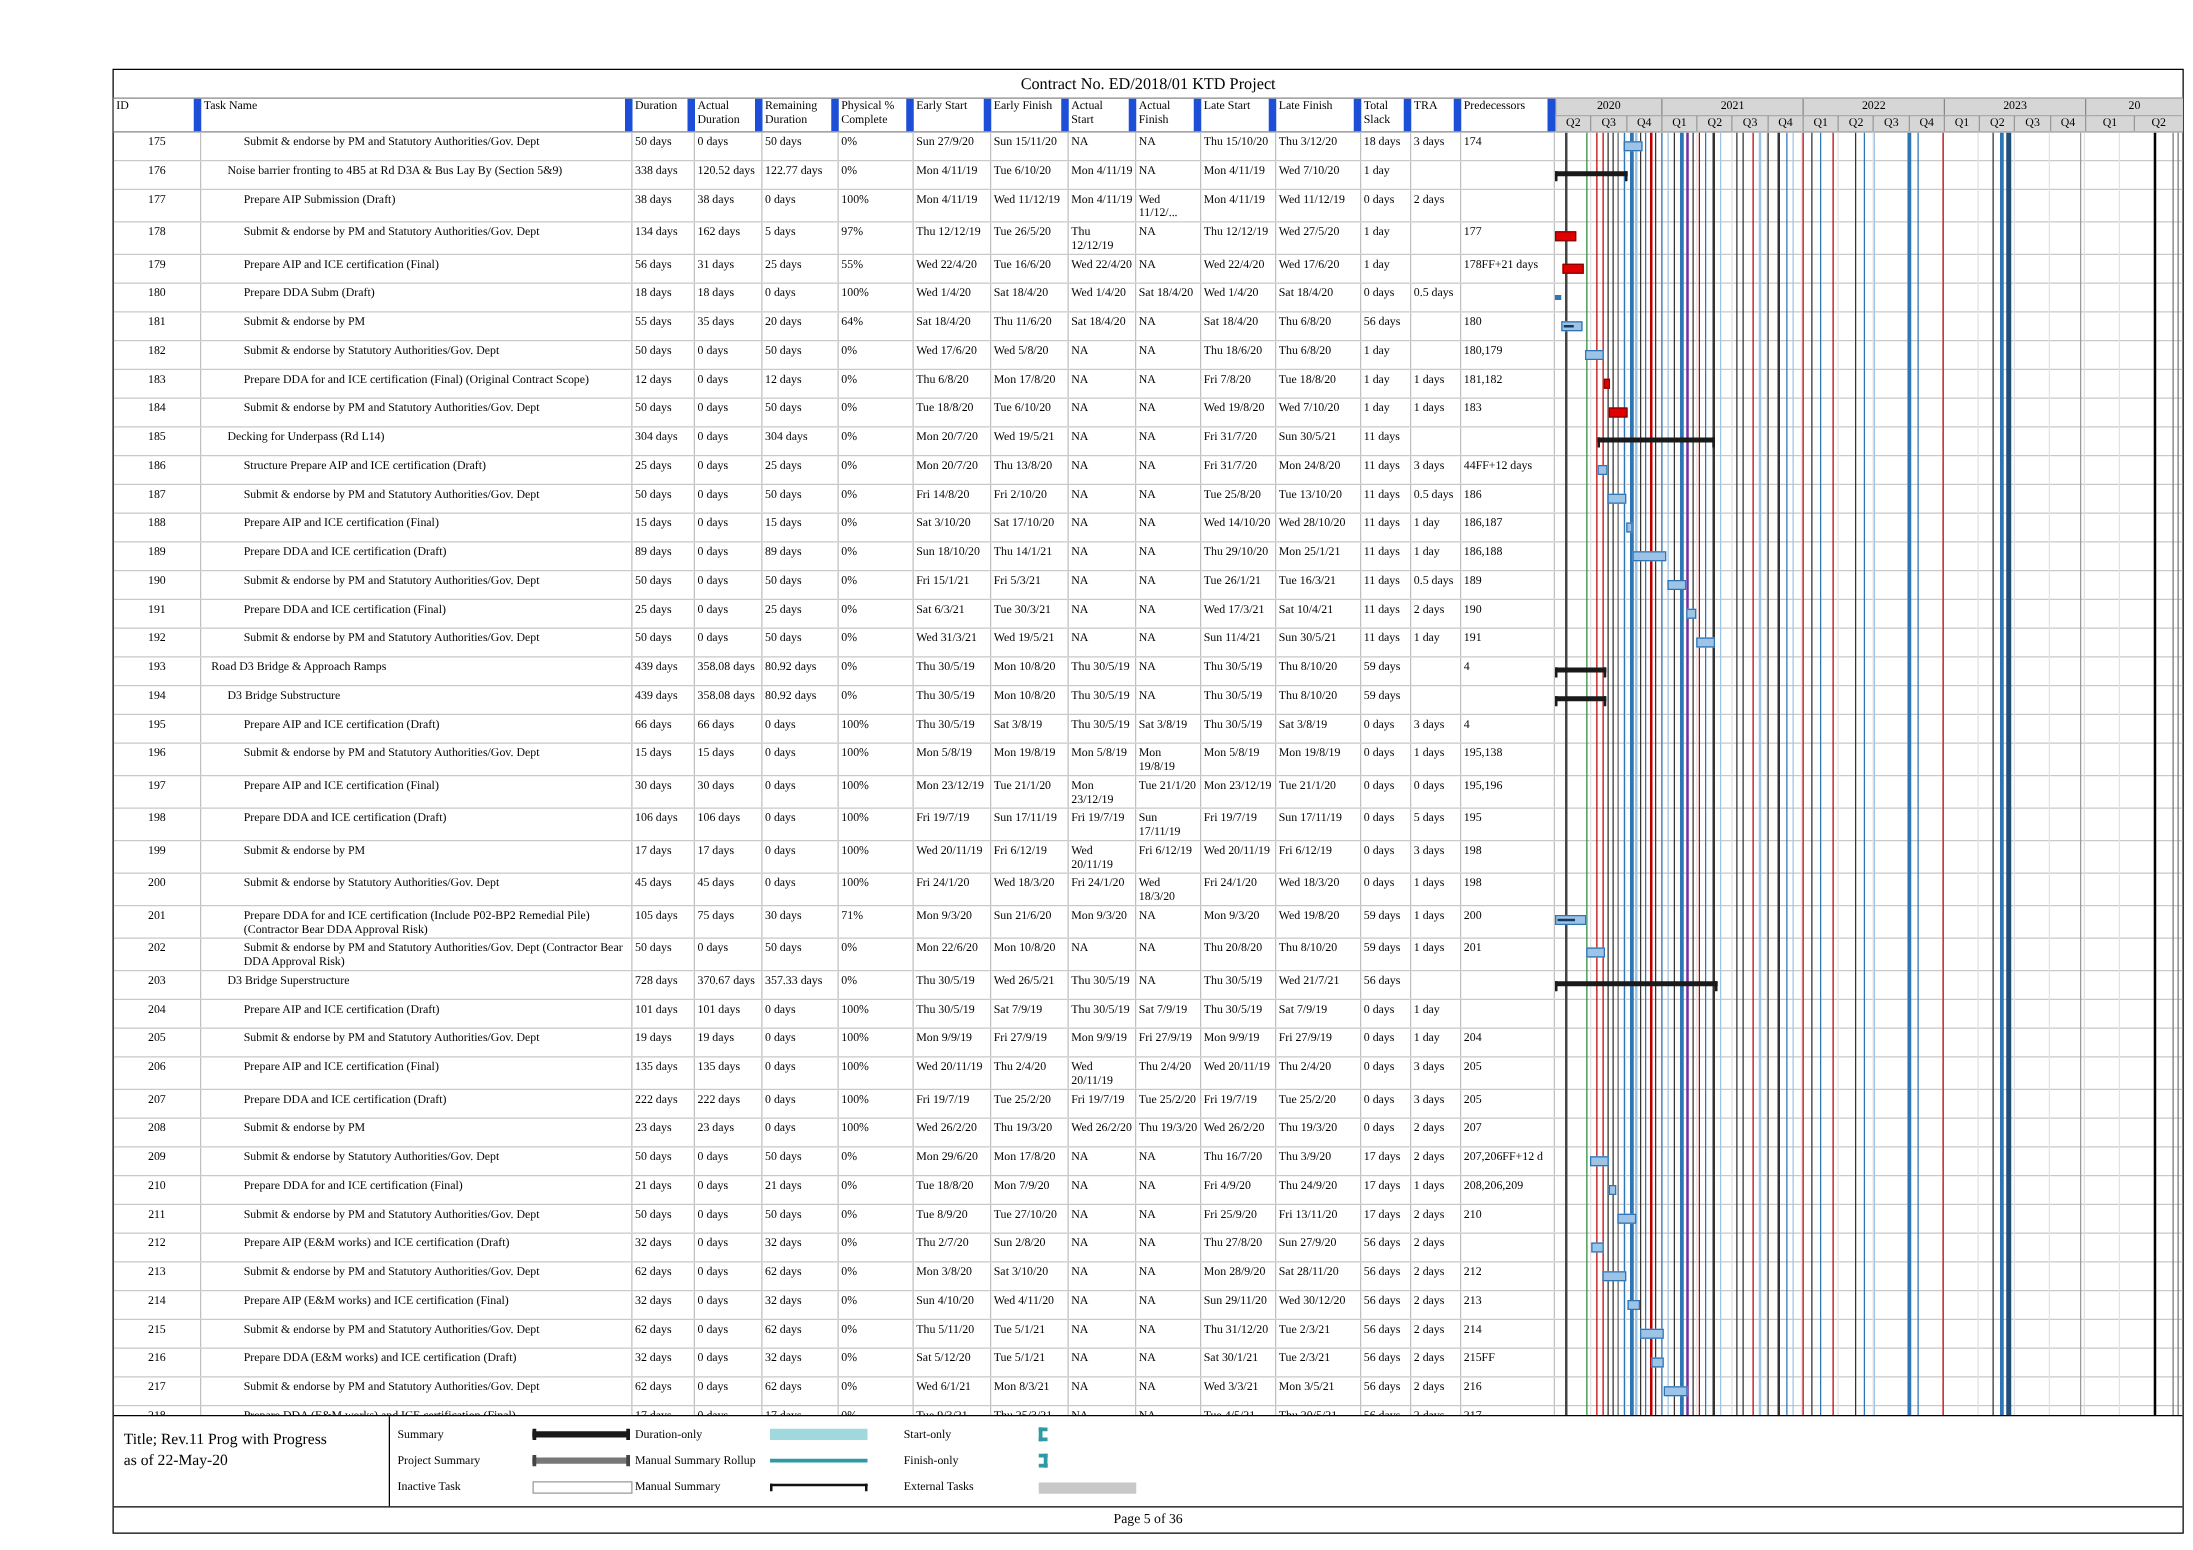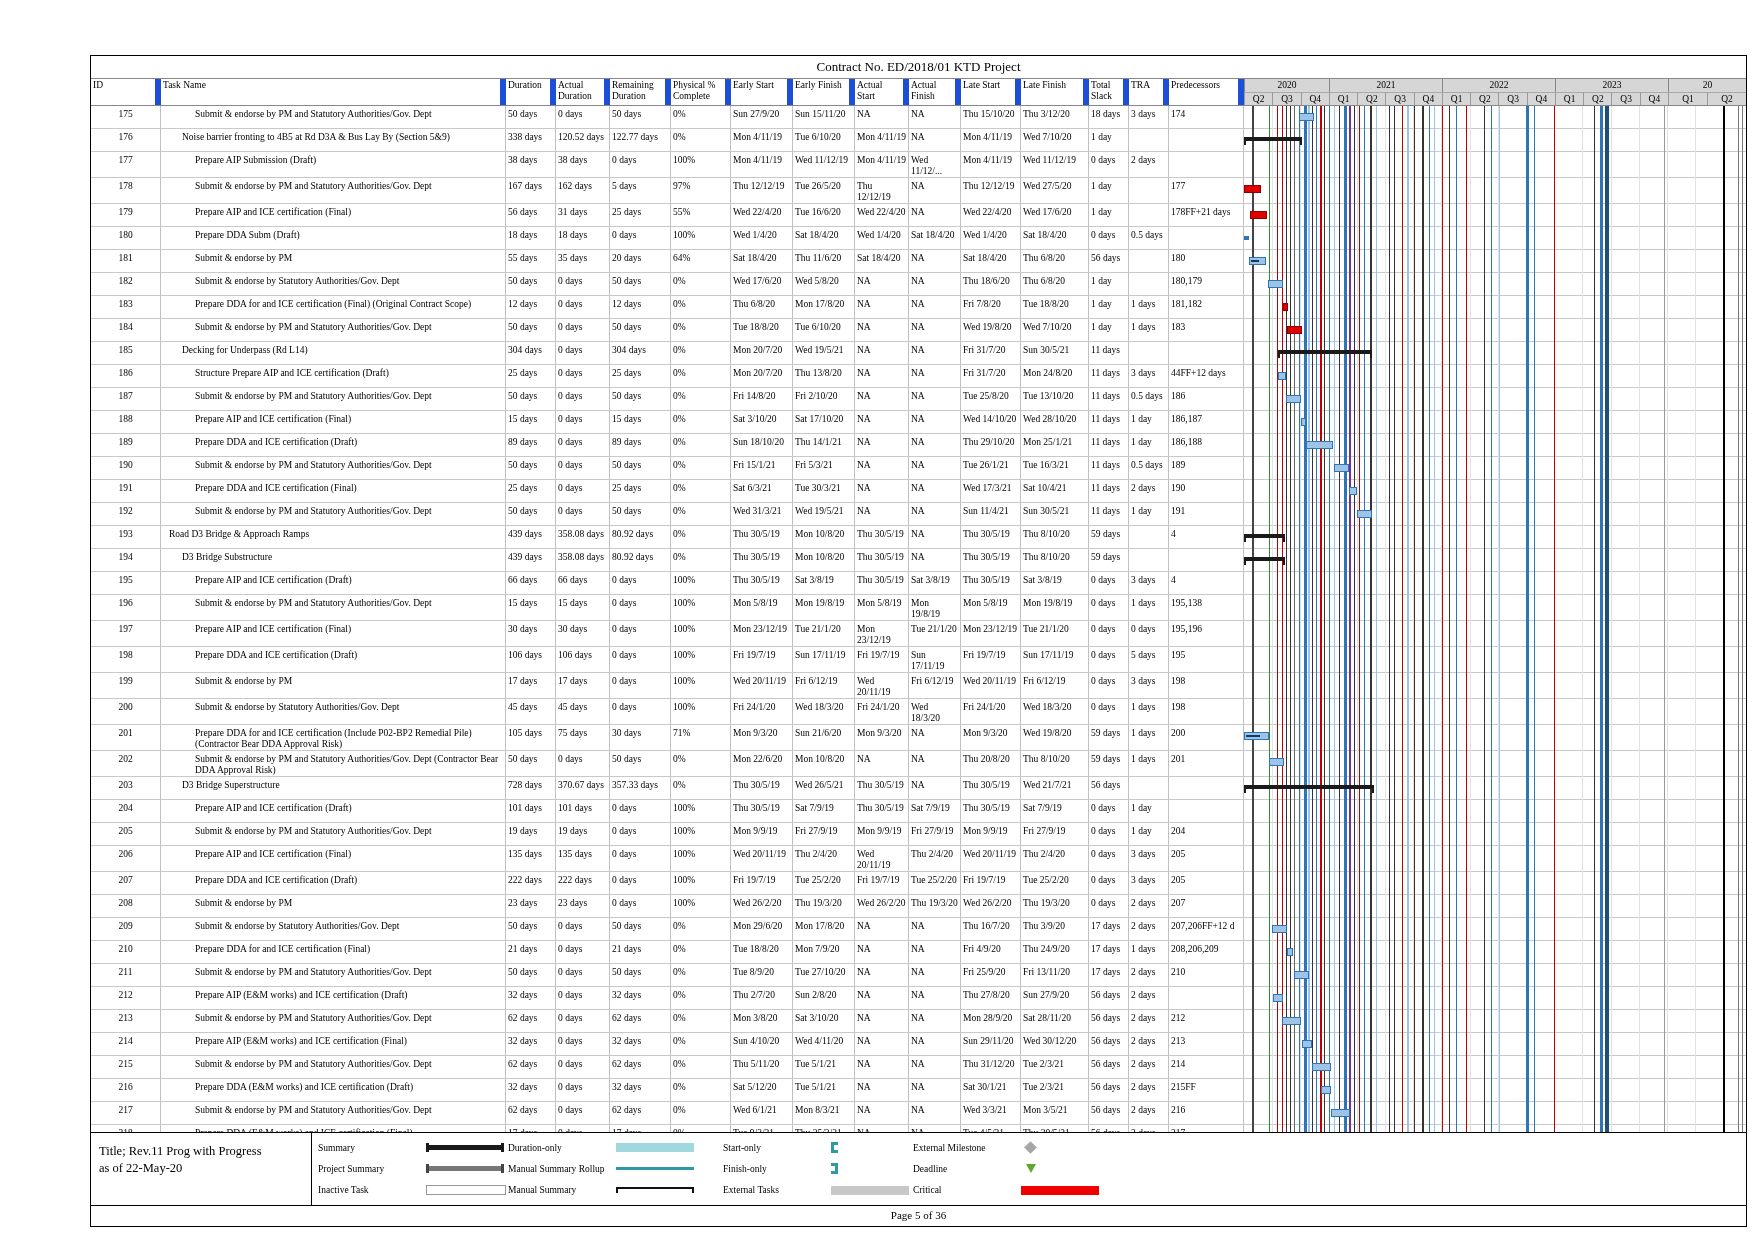--- a/index.html
+++ b/index.html
@@ -174,21 +174,21 @@
         <div class="cell" style="width: 60px;">Mon 4/11/19</div>
         <div class="cell" style="width: 68px;">Wed 11/12/19</div>
         <div class="cell" style="width: 40px;">0 days</div>
         <div class="cell" style="width: 40px;">2 days</div>
         <div class="cell" style="width: 75px;"></div>
         <div class="gantt-cell"></div>
       </div>
       <div class="row">
         <div class="cell id" style="width: 70px;">178</div>
         <div class="cell" style="width: 345px; padding-left: 34px;">Submit &amp; endorse by PM and Statutory Authorities/Gov. Dept</div>
-        <div class="cell" style="width: 50px;">167 days</div>
+        <div class="cell" style="width: 50px;">134 days</div>
         <div class="cell" style="width: 54px;">162 days</div>
         <div class="cell" style="width: 61px;">5 days</div>
         <div class="cell" style="width: 60px;">97%</div>
         <div class="cell" style="width: 62px;">Thu 12/12/19</div>
         <div class="cell" style="width: 62px;">Tue 26/5/20</div>
         <div class="cell" style="width: 54px;">Thu 12/12/19</div>
         <div class="cell" style="width: 52px;">NA</div>
         <div class="cell" style="width: 60px;">Thu 12/12/19</div>
         <div class="cell" style="width: 68px;">Wed 27/5/20</div>
         <div class="cell" style="width: 40px;">1 day</div>
@@ -1089,31 +1089,17 @@
           </div>
           <div class="legend-item">
             <span class="lab">Finish-only</span>
             <span class="sw bracket-close-teal"></span>
           </div>
           <div class="legend-item">
             <span class="lab">External Tasks</span>
             <span class="sw bar-gray"></span>
           </div>
         </div>
-        <div class="legend-col" style="width: 190px;">
-          <div class="legend-item">
-            <span class="lab">External Milestone</span>
-            <span class="sw diamond-gray"></span>
-          </div>
-          <div class="legend-item">
-            <span class="lab">Deadline</span>
-            <span class="sw arrow-green"></span>
-          </div>
-          <div class="legend-item">
-            <span class="lab">Critical</span>
-            <span class="sw bar-red"></span>
-          </div>
-        </div>
       </div>
   </div>
 
   <div class="footer">Page 5 of 36</div>
 </div>
 
 </body></html>

